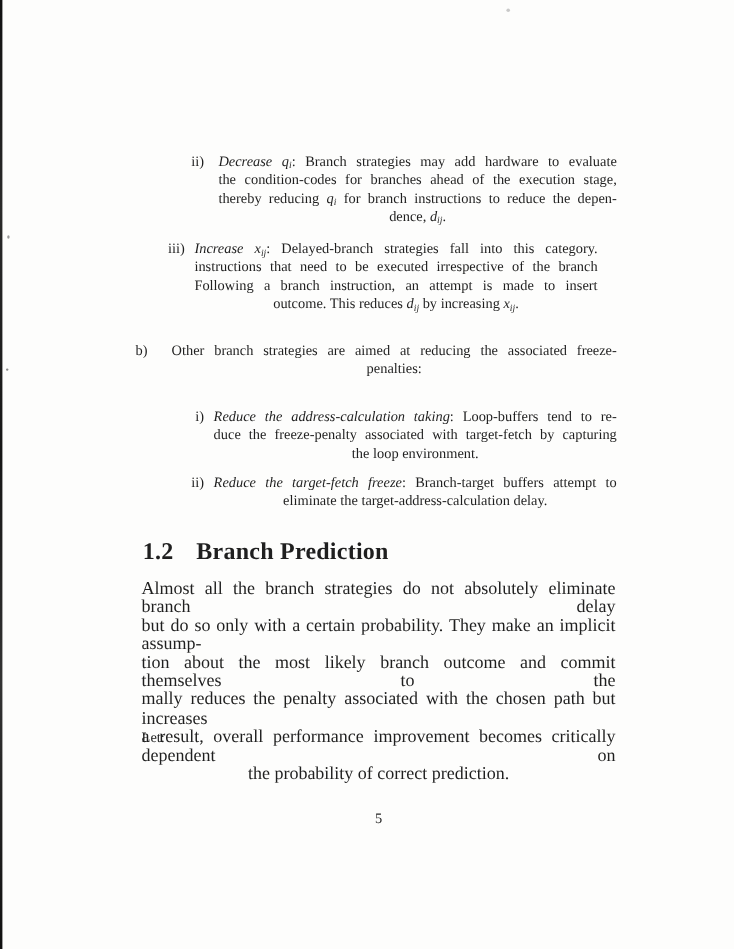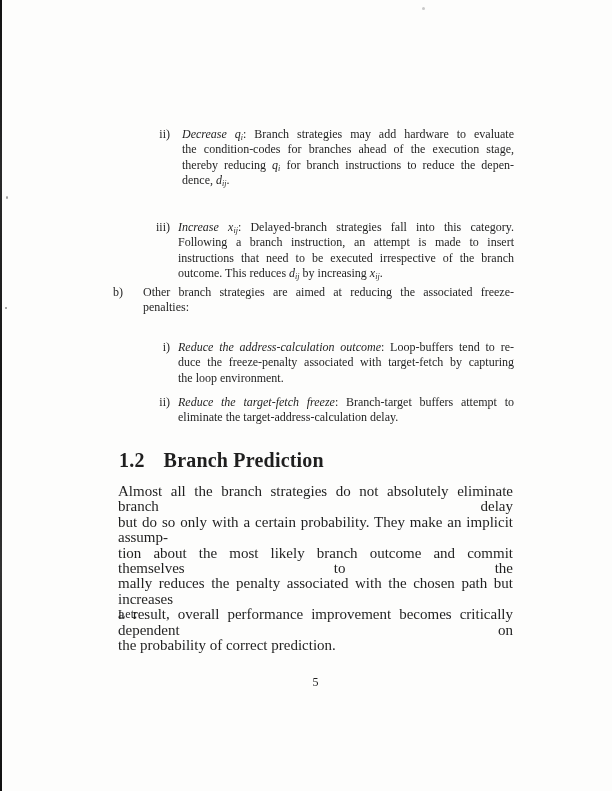--- a/index.html
+++ b/index.html
@@ -18,21 +18,21 @@
   }
   .speck { position:absolute; border-radius:50%; }
   .speck.s1 { left:422px; top:7px;  width:3px; height:3px; background:#c9c9c9; }
   .speck.s2 { left:5px;  top:307px; width:2px; height:2px; background:#8a8a8a; }
   .speck.s3 { left:6px;  top:196px; width:2px; height:3px; background:#9a9a9a; }
 
   .item { position:absolute; display:flex; font-size:12px; line-height:15.4px; }
   .mk   { flex:none; text-align:right; }
   .mk.left { text-align:left; }
   .bd   { flex:1; }
-  .line { display:block; text-align:left; }
+  .line { display:block; text-align:center; }
   .line.j { text-align:justify; text-align-last:justify; }
   .it   { font-style:italic; }
   .var  { font-style:italic; }
   sub.sb{ font-style:italic; font-size:8px; line-height:0; vertical-align:-2px; letter-spacing:0; }
 
   .heading {
     position:absolute; left:119px; top:449px;
     font-size:20px; font-weight:bold; line-height:22px;
     letter-spacing:0.2px; white-space:nowrap;
   }
@@ -58,42 +58,42 @@
   <div class="item" style="left:138px; top:127px; width:376px;">
     <div class="mk" style="width:32px;">ii)</div>
     <div class="bd" style="margin-left:12px;">
       <div class="line j"><span class="it">Decrease </span><span class="var">q</span><sub class="sb">i</sub><span>: Branch strategies may add hardware to evaluate</span></div>
       <div class="line j">the condition-codes for branches ahead of the execution stage,</div>
       <div class="line j"><span>thereby reducing </span><span class="var">q</span><sub class="sb">i</sub><span> for branch instructions to reduce the depen-</span></div>
       <div class="line"><span>dence, </span><span class="var">d</span><sub class="sb">ij</sub><span>.</span></div>
     </div>
   </div>
 
-  <div class="item" style="left:138px; top:200px; width:376px;margin-top:20px;">
+  <div class="item" style="left:122px; top:200px; width:376px;">
     <div class="mk" style="width:32px;">iii)</div>
     <div class="bd" style="margin-left:8px;">
       <div class="line j"><span class="it">Increase </span><span class="var">x</span><sub class="sb">ij</sub><span>: Delayed-branch strategies fall into this category.</span></div>
+      <div class="line j">instructions that need to be executed irrespective of the branch</div>
       <div class="line j">Following a branch instruction, an attempt is made to insert</div>
-      <div class="line j">instructions that need to be executed irrespective of the branch</div>
       <div class="line"><span>outcome. This reduces </span><span class="var">d</span><sub class="sb">ij</sub><span> by increasing </span><span class="var">x</span><sub class="sb">ij</sub><span>.</span></div>
     </div>
   </div>
 
   <div class="item" style="left:113px; top:285px; width:401px;">
     <div class="mk left" style="width:15px;">b)</div>
     <div class="bd" style="margin-left:15px;">
       <div class="line j">Other branch strategies are aimed at reducing the associated freeze-</div>
       <div class="line">penalties:</div>
     </div>
   </div>
 
   <div class="item" style="left:138px; top:340px; width:376px;">
     <div class="mk" style="width:32px;">i)</div>
     <div class="bd" style="margin-left:8px;">
-      <div class="line j"><span class="it">Reduce the address-calculation outcome</span><span>: Loop-buffers tend to re-</span></div>
+      <div class="line j"><span class="it">Reduce the address-calculation taking</span><span>: Loop-buffers tend to re-</span></div>
       <div class="line j">duce the freeze-penalty associated with target-fetch by capturing</div>
       <div class="line">the loop environment.</div>
     </div>
   </div>
 
   <div class="item" style="left:138px; top:395px; width:376px;">
     <div class="mk" style="width:32px;">ii)</div>
     <div class="bd" style="margin-left:8px;">
       <div class="line j"><span class="it">Reduce the target-fetch freeze</span><span>: Branch-target buffers attempt to</span></div>
       <div class="line">eliminate the target-address-calculation delay.</div>

